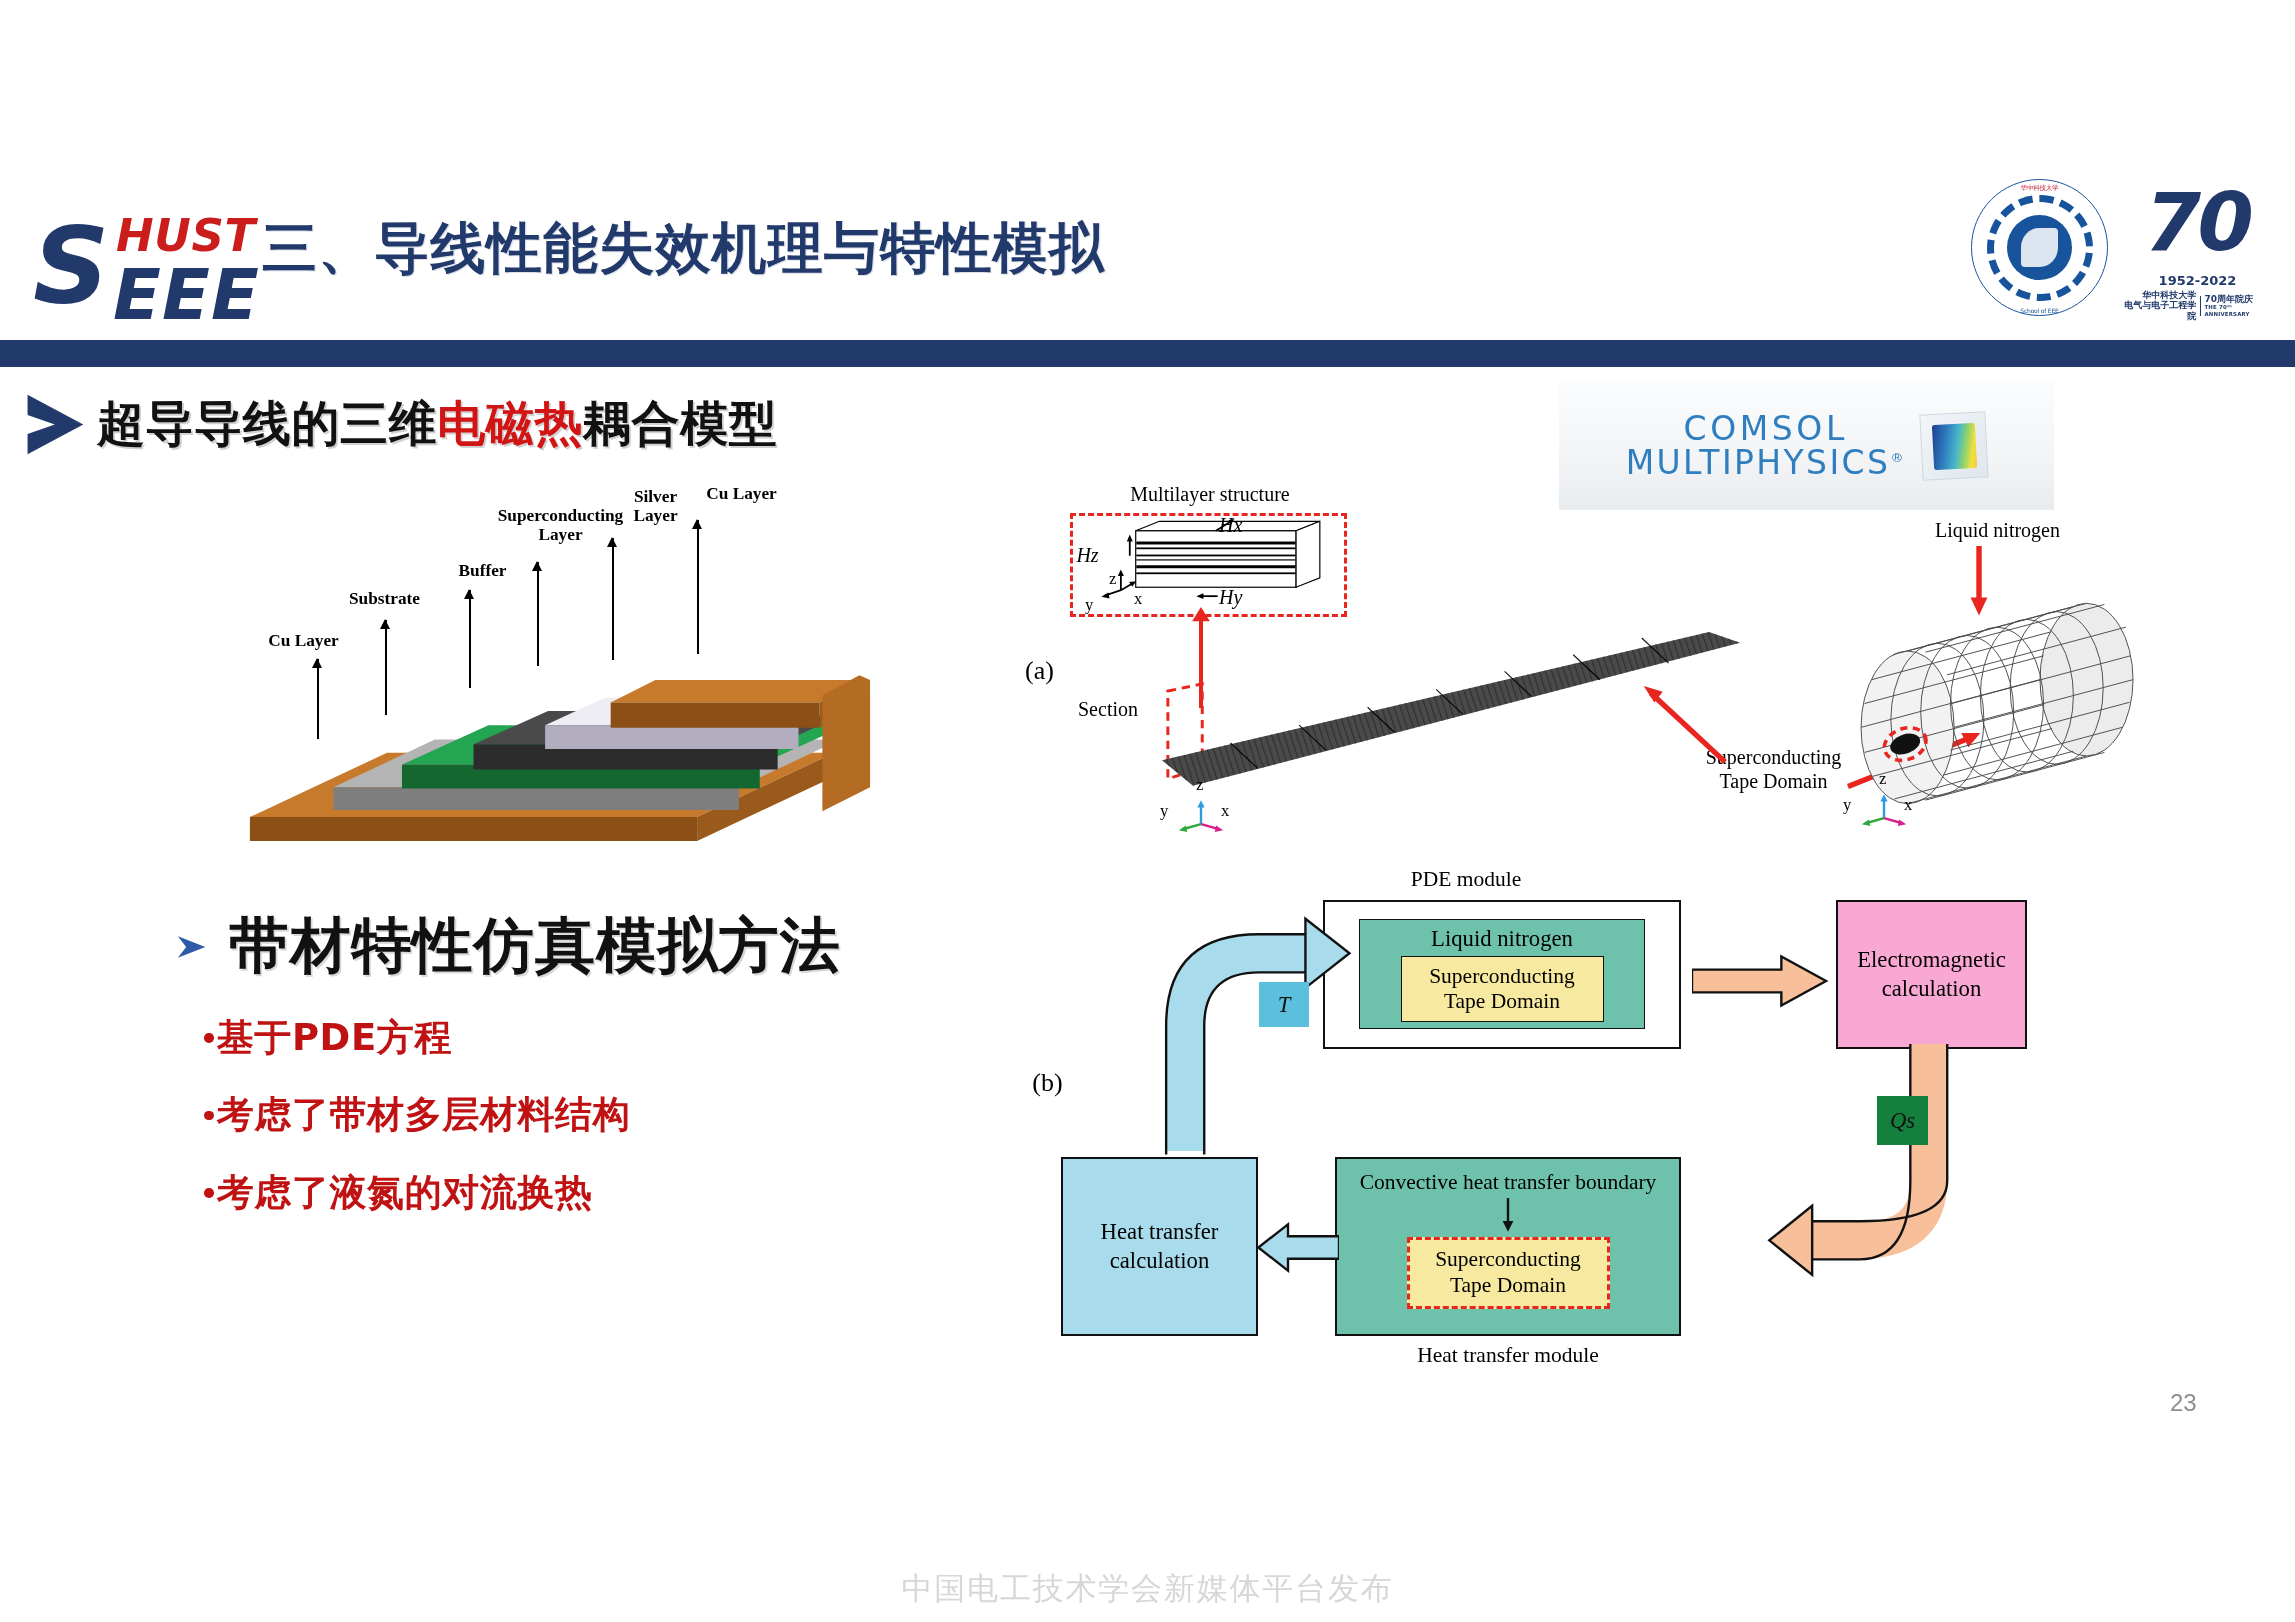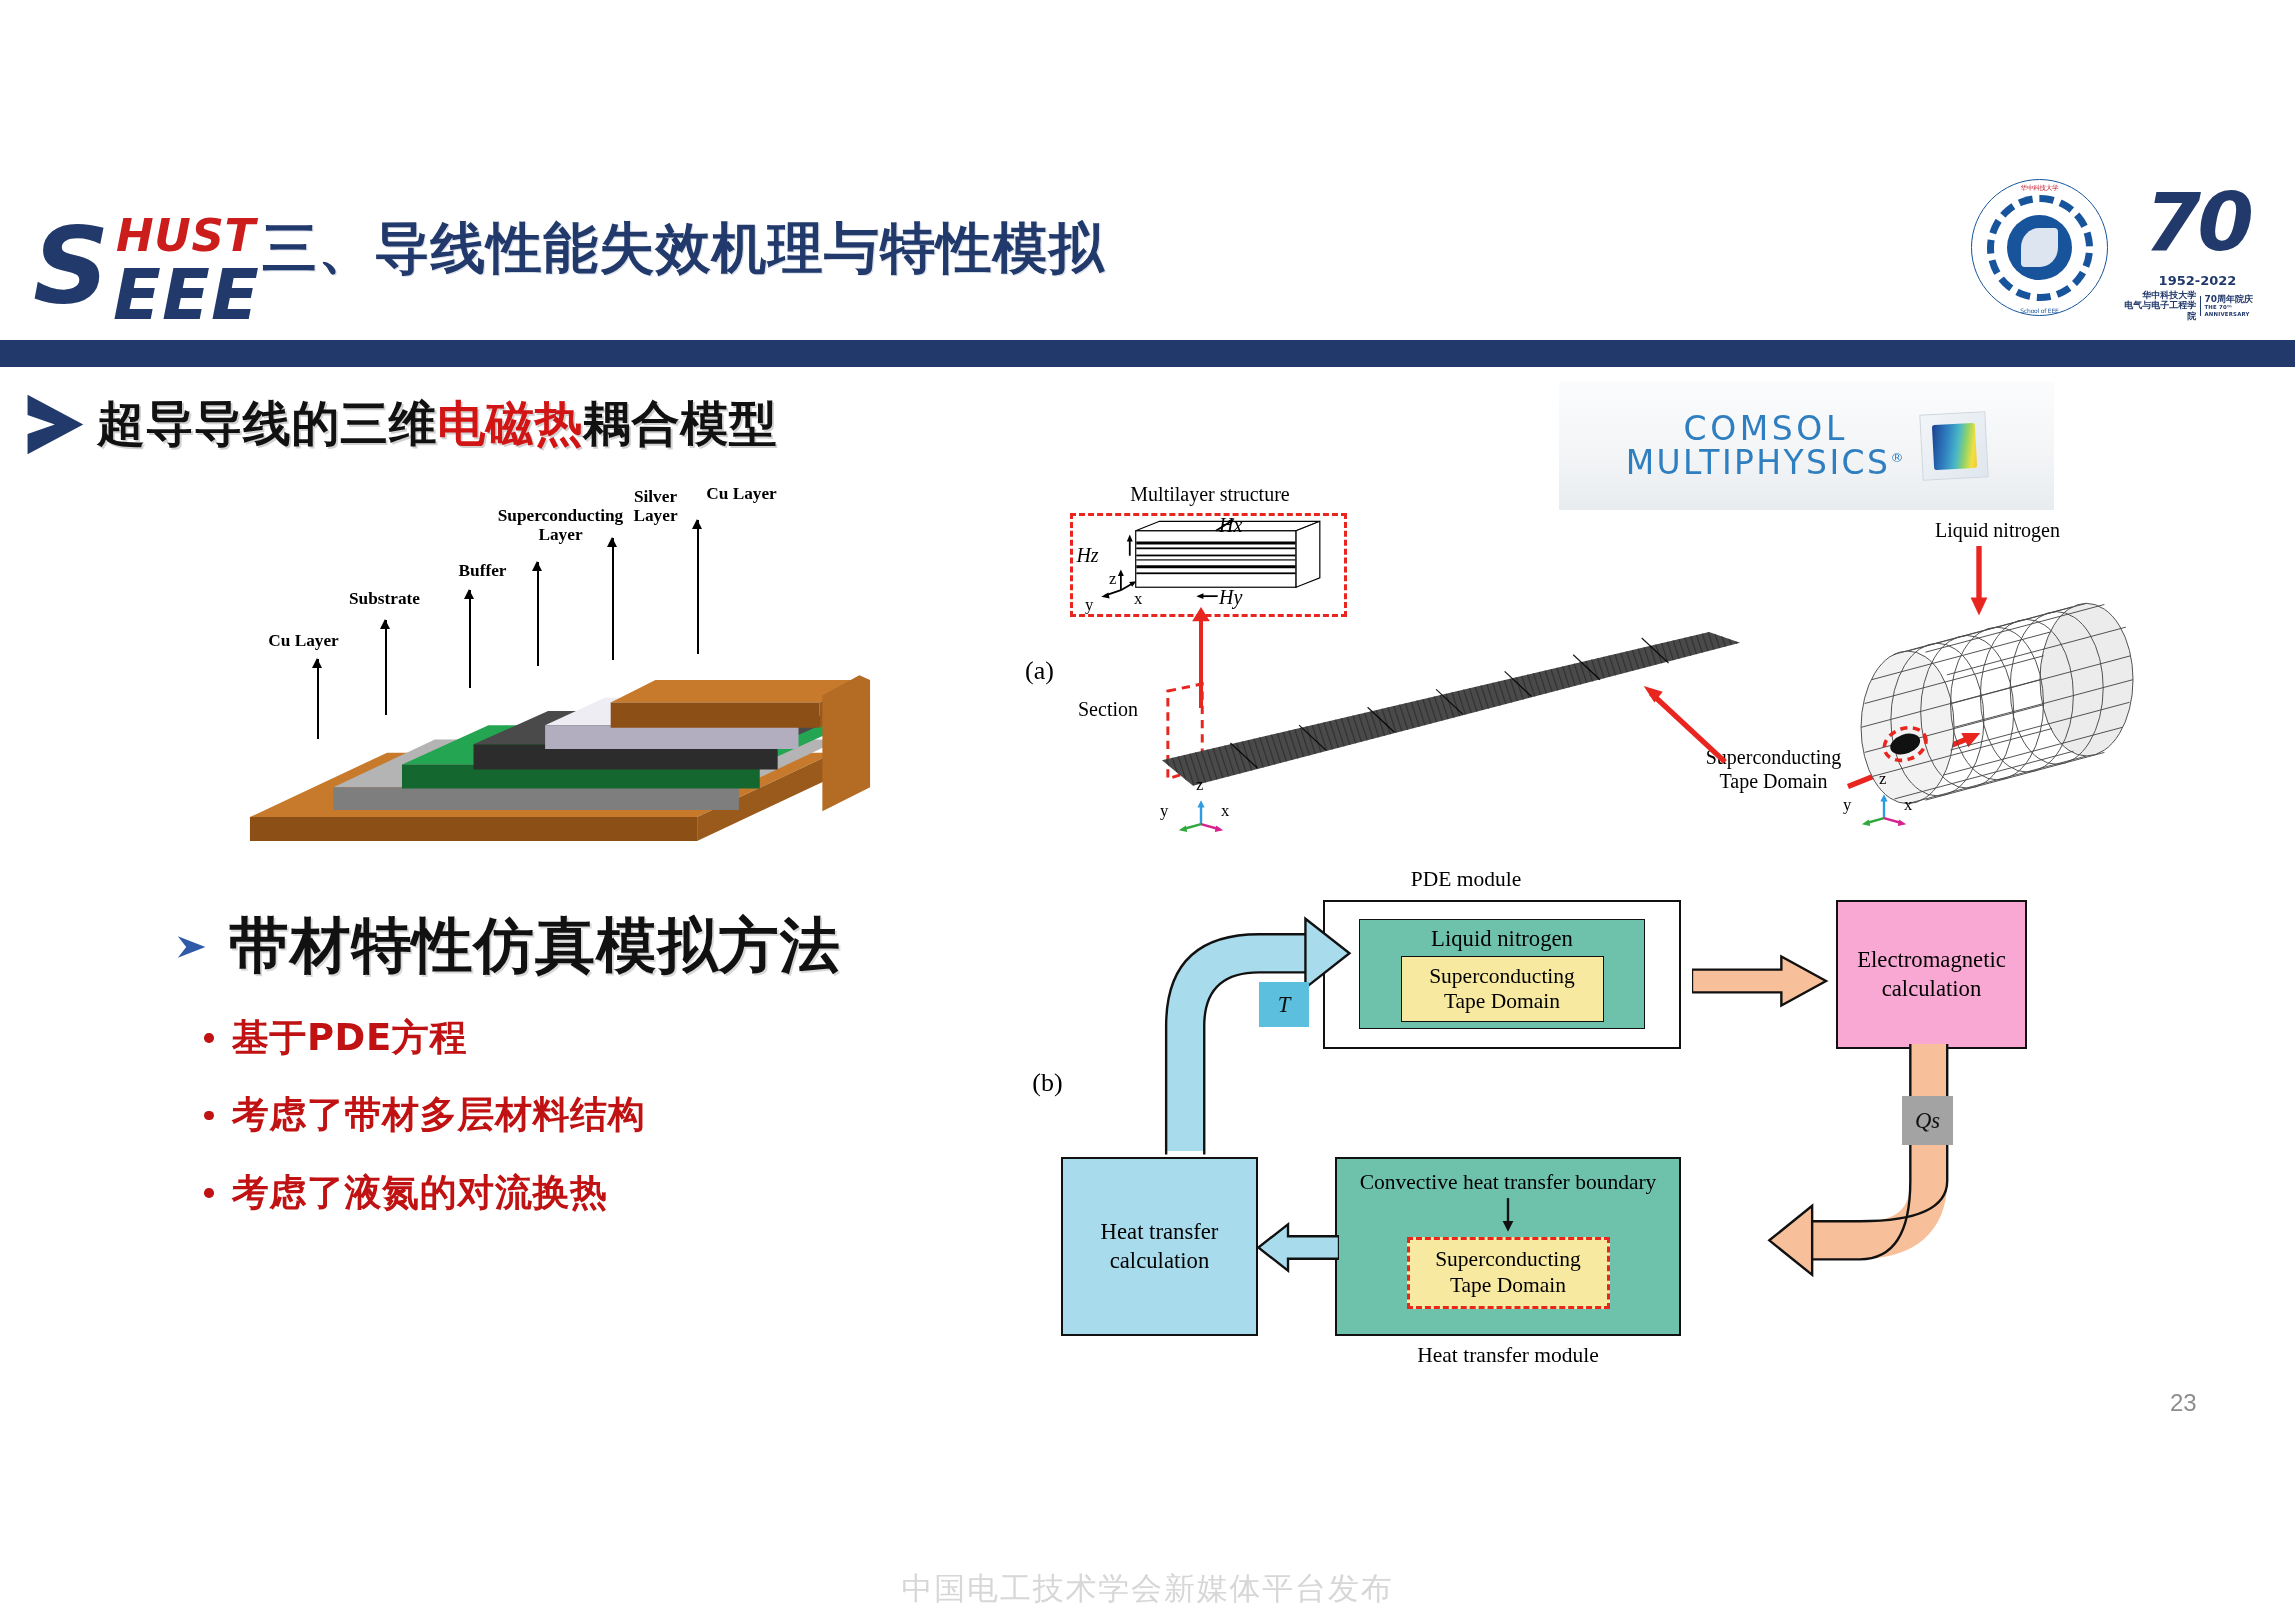--- a/index.html
+++ b/index.html
@@ -129,21 +129,21 @@
   }
 
   
   #method-block{left:173px;top:906px;width:805px;}
   #method-title-row{display:flex;align-items:center;gap:20px;margin-bottom:26px;}
   #method-title{
     font-family:"DejaVu Sans", sans-serif;
     font-size:60px;font-weight:700;color:#111;letter-spacing:1.2px;
     text-shadow:1.8px 1.8px 0 rgba(190,190,190,.6);
   }
-  .bullet-row{display:flex;align-items:center;gap:18px;margin:0 0 27.4px 24px;}
+  .bullet-row{display:flex;align-items:center;gap:3px;margin:0 0 27.4px 24px;}
   .bullet-dot{
     width:9.5px;height:9.5px;border-radius:50%;background:#c01212;flex:0 0 auto;
     margin-left:7.2px;
   }
   .bullet-text{
     font-family:"DejaVu Sans", sans-serif;
     font-size:37px;font-weight:700;color:#c01212;letter-spacing:0.6px;
   }
 
   
@@ -548,18 +548,18 @@
   <svg style="position:absolute;left:207px;top:351px;width:83px;height:51px;" viewBox="0 0 140 86">
     <polygon points="140,24 54,24 54,4 4,43 54,82 54,62 140,62" fill="#a8dced" stroke="#111" stroke-width="4"></polygon>
   </svg>
 
   <svg style="position:absolute;left:614px;top:173px;width:334px;height:238px;" viewBox="0 0 560 400">
     <path d="M446,0 L446,230 Q446,330 330,330 L250,330" fill="none" stroke="#f7c09a" stroke-width="62"></path>
     <path d="M415,0 L415,230 Q415,362 330,362 L250,362" fill="none" stroke="#111" stroke-width="4"></path>
     <path d="M477,0 L477,230 Q477,298 330,298 L250,298" fill="none" stroke="#111" stroke-width="4"></path>
     <polygon points="250,272 250,388 178,330" fill="#f7c09a" stroke="#111" stroke-width="4"></polygon>
   </svg>
-  <div class="badge" style="left:853px;top:225px;width:51px;height:49px;background:#a3a3a3;">Qs</div>
+  <div class="badge" style="left:828px;top:225px;width:51px;height:49px;background:#15803d;">Qs</div>
 </div>
 
 <div class="abs" id="page-number">23</div>
 <div class="abs" id="footer-watermark">中国电工技术学会新媒体平台发布</div>
 
 
 </body></html>

